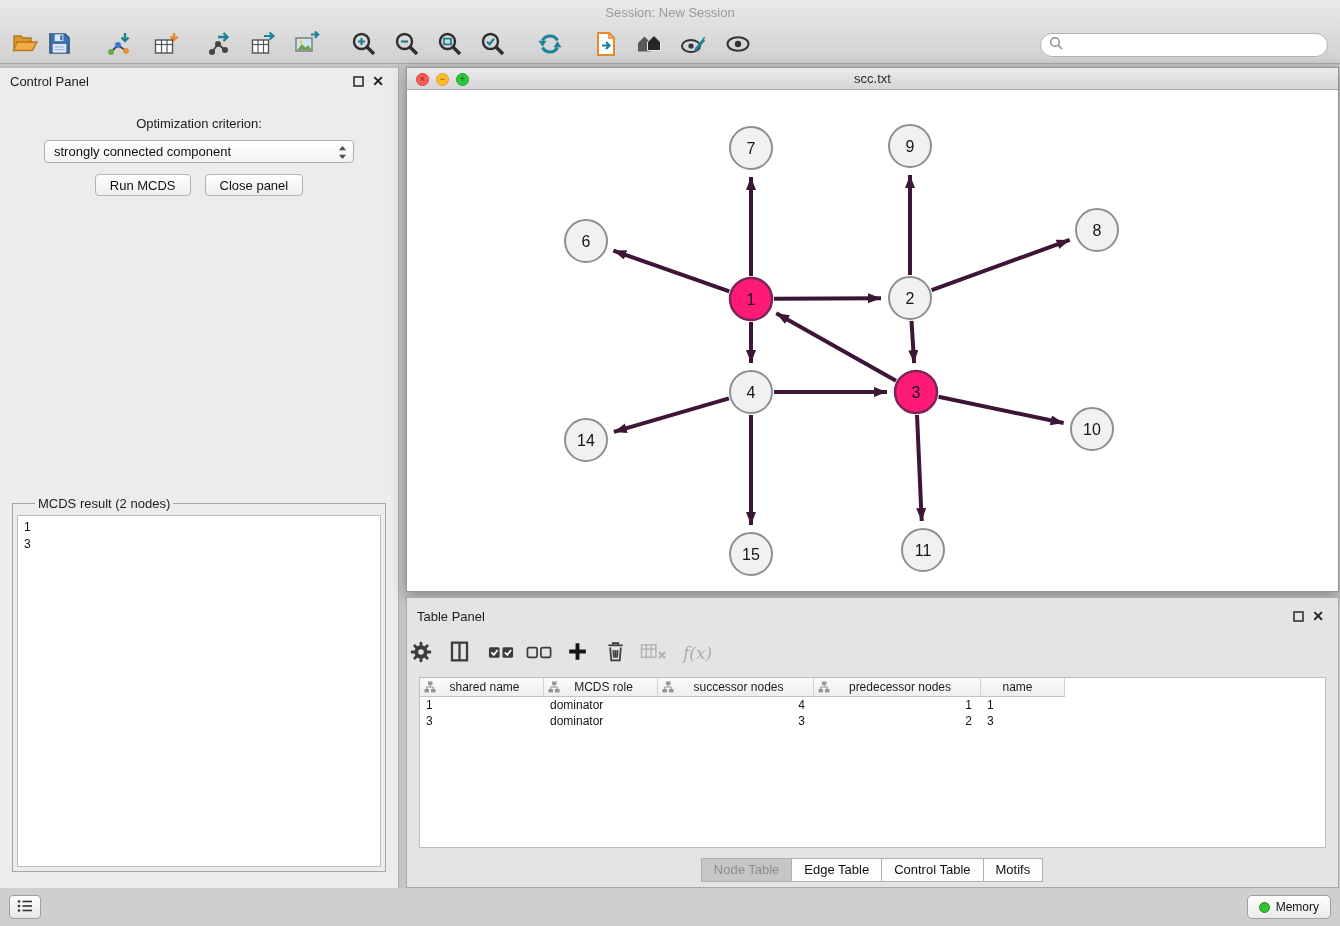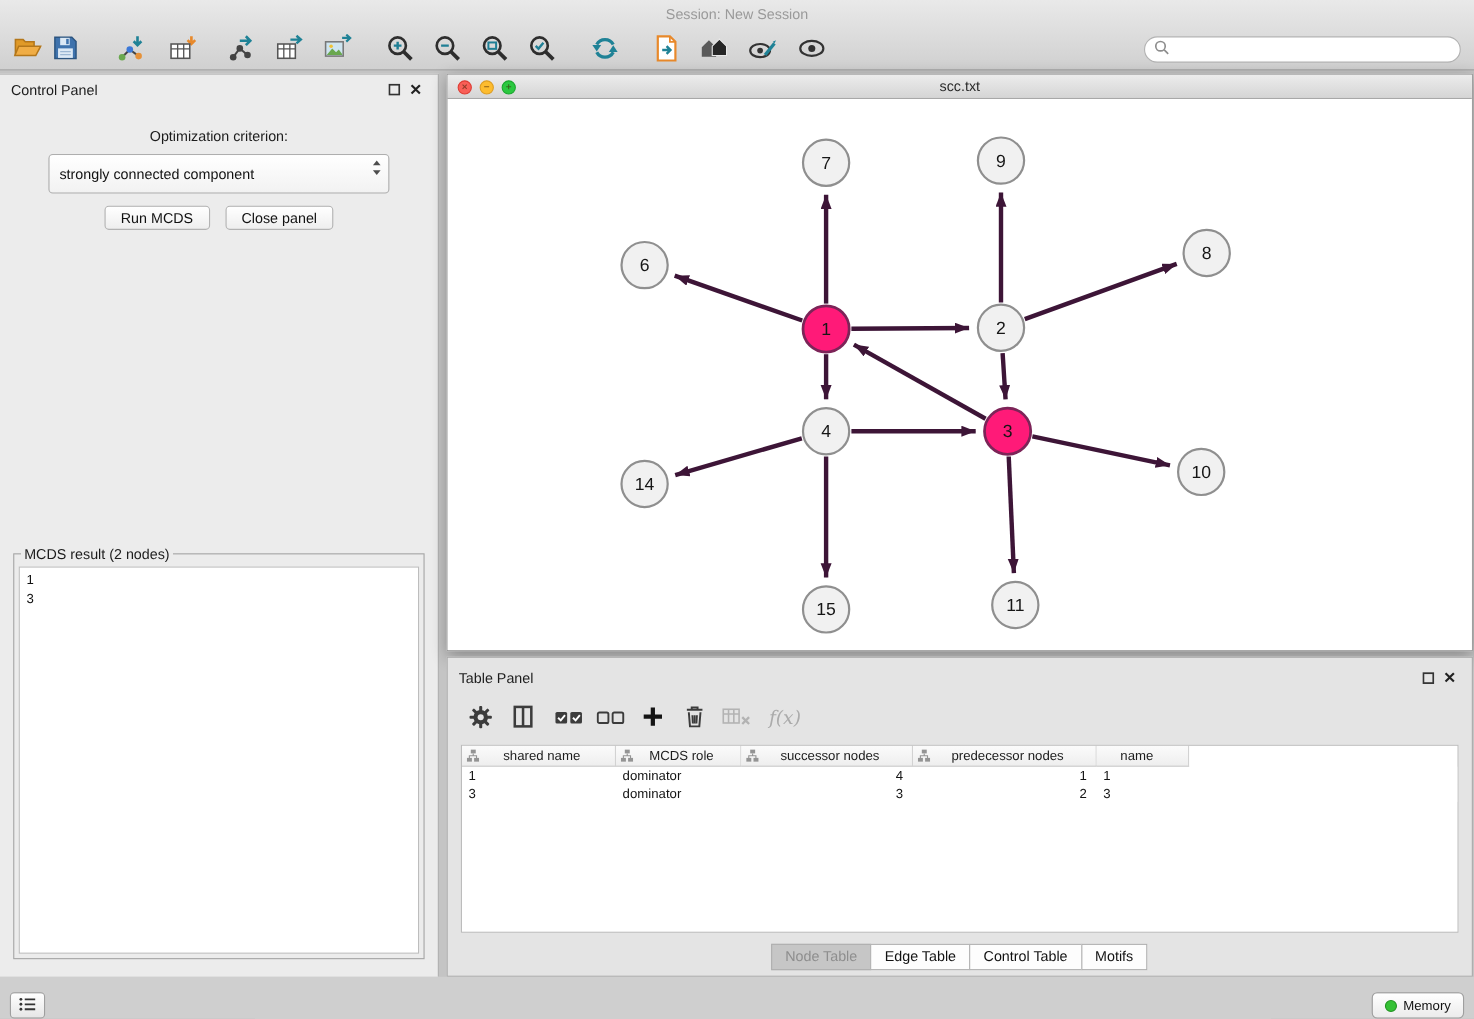--- a/index.html
+++ b/index.html
@@ -35,35 +35,35 @@
   }
   .panel-header { height:26px; display:flex; align-items:center; padding:4px 10px; }
   .panel-title { font-size:13px; color:#1c1c1c; flex:1; }
   .panel-btn { width:20px; height:20px; border:none; background:transparent; display:flex; align-items:center; justify-content:center; font-size:14px; font-weight:bold; color:#222; cursor:default; }
   .cp-tabs { display:flex; justify-content:center; }
   .cp-tab { font-size:13px; padding:2px 12px 3px; background:#fdfdfd; border:1px solid #b1b1b1; margin-left:-1px; color:#111; cursor:default; }
   .cp-tab.active { background:#cccccc; color:#8e8e8e; }
   .cp-body { text-align:center; }
   .opt-label { font-size:13px; color:#1c1c1c; margin-top:22px; }
   .mac-select {
-    position:relative; margin:9px auto 0; width:310px; height:36px;
+    position:relative; margin:9px auto 0; width:310px; height:23px;
     background:linear-gradient(#ffffff,#f2f2f2); border:1px solid #aeaeae; border-radius:4px;
     display:flex; align-items:center; padding:0 20px 0 9px; font-size:13px; color:#111;
   }
   .select-arrows { position:absolute; right:6px; top:4px; }
   .cp-buttons { display:flex; justify-content:center; gap:14px; margin-top:11px; }
   .mac-btn {
     height:22px; padding:0 14px; font-size:13px; color:#111; font-family:"Liberation Sans",sans-serif;
     background:linear-gradient(#ffffff,#eeeeee); border:1px solid #b3b3b3; border-radius:4px; cursor:default;
   }
   .result-box {
     position:absolute; left:12px; top:428px; width:374px; height:376px;
     border:1px solid #a5a5a5; padding:4px; background:#ececec;
   }
-  .result-box legend { font-size:13px; color:#1c1c1c; padding:0 3px; margin-left:2px; }
+  .result-box legend { font-size:13px; color:#1c1c1c; padding:0 3px; margin-left:18px; }
   .result-list { width:100%; height:100%; background:#ffffff; border:1px solid #bdbdbd; padding:3px 6px; text-align:left; overflow:hidden; }
   .result-item { font-size:12px; color:#111; line-height:17px; }
 
   
   .network-window {
     position:absolute; left:406px; top:67px; width:933px; height:525px;
     background:#fff; border:1px solid #969696; box-shadow:0 4px 14px rgba(0,0,0,.32);
   }
   .nw-titlebar {
     height:22px; background:linear-gradient(#ececec,#d5d5d5); border-bottom:1px solid #a8a8a8;
@@ -78,46 +78,46 @@
   .nw-canvas { position:relative; width:931px; height:501px; background:#fff; }
   .nw-canvas svg { display:block; }
   .nw-canvas svg text { font-family:"Liberation Sans",sans-serif; fill:#161616; }
 
   
   .table-panel {
     position:absolute; left:406px; top:597px; width:933px; height:291px;
     background:#e4e4e4; border:1px solid #a9a9a9;
     display:flex; flex-direction:column;justify-content:center;
   }
-  .tp-toolbar { height:48px; display:flex; align-items:center; padding-left:16px; gap:10px; }
+  .tp-toolbar { height:48px; display:flex; align-items:center; gap:10px; }
   .ttbtn { width:28px; height:28px; border:none; background:transparent; display:flex; align-items:center; justify-content:center; padding:0; cursor:default; }
   .fx-label { font-family:"DejaVu Serif", serif; font-style:italic; font-size:17px; color:#ababab; margin-left:6px; }
   .tp-tablewrap { margin:0 12px; background:#ffffff; border:1px solid #bcbcbc; height:171px; overflow:hidden; }
   .tp-header-row { display:flex; height:19px; }
   .tp-th {
     display:flex; align-items:center; font-size:12px; color:#1c1c1c;
     background:linear-gradient(#fbfbfb,#eeeeee);
     border-right:1px solid #d2d2d2; border-bottom:1px solid #c3c3c3;
   }
   .tp-th .th-label { flex:1; text-align:center; padding-right:10px; }
   .th-icon { margin-left:4px; display:flex; }
   .tp-row { display:flex; height:16px; background:#fff; }
   .tp-td { font-size:12px; color:#141414; line-height:16px; overflow:hidden; white-space:nowrap; }
   .al { text-align:left; padding-left:6px; }
   .ar { text-align:right; padding-right:9px; }
-  .w0{width:140px}.w1{width:114px}.w2{width:156px}.w3{width:167px}.w4{width:84px}
+  .w0{width:124px}.w1{width:114px}.w2{width:156px}.w3{width:167px}.w4{width:84px}
   .tp-strip { height:10px; }
   .bottom-tabs { display:flex; justify-content:center; }
   .btab { font-size:13px; padding:3px 12px 4px; background:#fdfdfd; border:1px solid #afafaf; margin-left:-1px; color:#111; cursor:default; }
   .btab.active { background:#c6c6c6; color:#8e8e8e; }
 
   
   .status-bar {
     position:absolute; left:0; top:888px; width:1340px; height:38px;
-    background:#cfcfcf; display:flex; align-items:flex-end; padding:0 9px;
+    background:#cfcfcf; display:flex; align-items:center; padding:0 9px;
   }
   .sb-left-btn {
     width:32px; height:24px; border:1px solid #9f9f9f; border-radius:4px;
     background:linear-gradient(#ffffff,#e6e6e6); display:flex; align-items:center; justify-content:center; cursor:default;
   }
   .sb-spacer { flex:1; }
   .memory-btn {
     height:24px; border:1px solid #9f9f9f; border-radius:5px;
     background:linear-gradient(#ffffff,#ebebeb); display:flex; align-items:center; gap:6px;
     padding:0 11px; font-size:12px; color:#111; cursor:default; font-family:"Liberation Sans",sans-serif;

